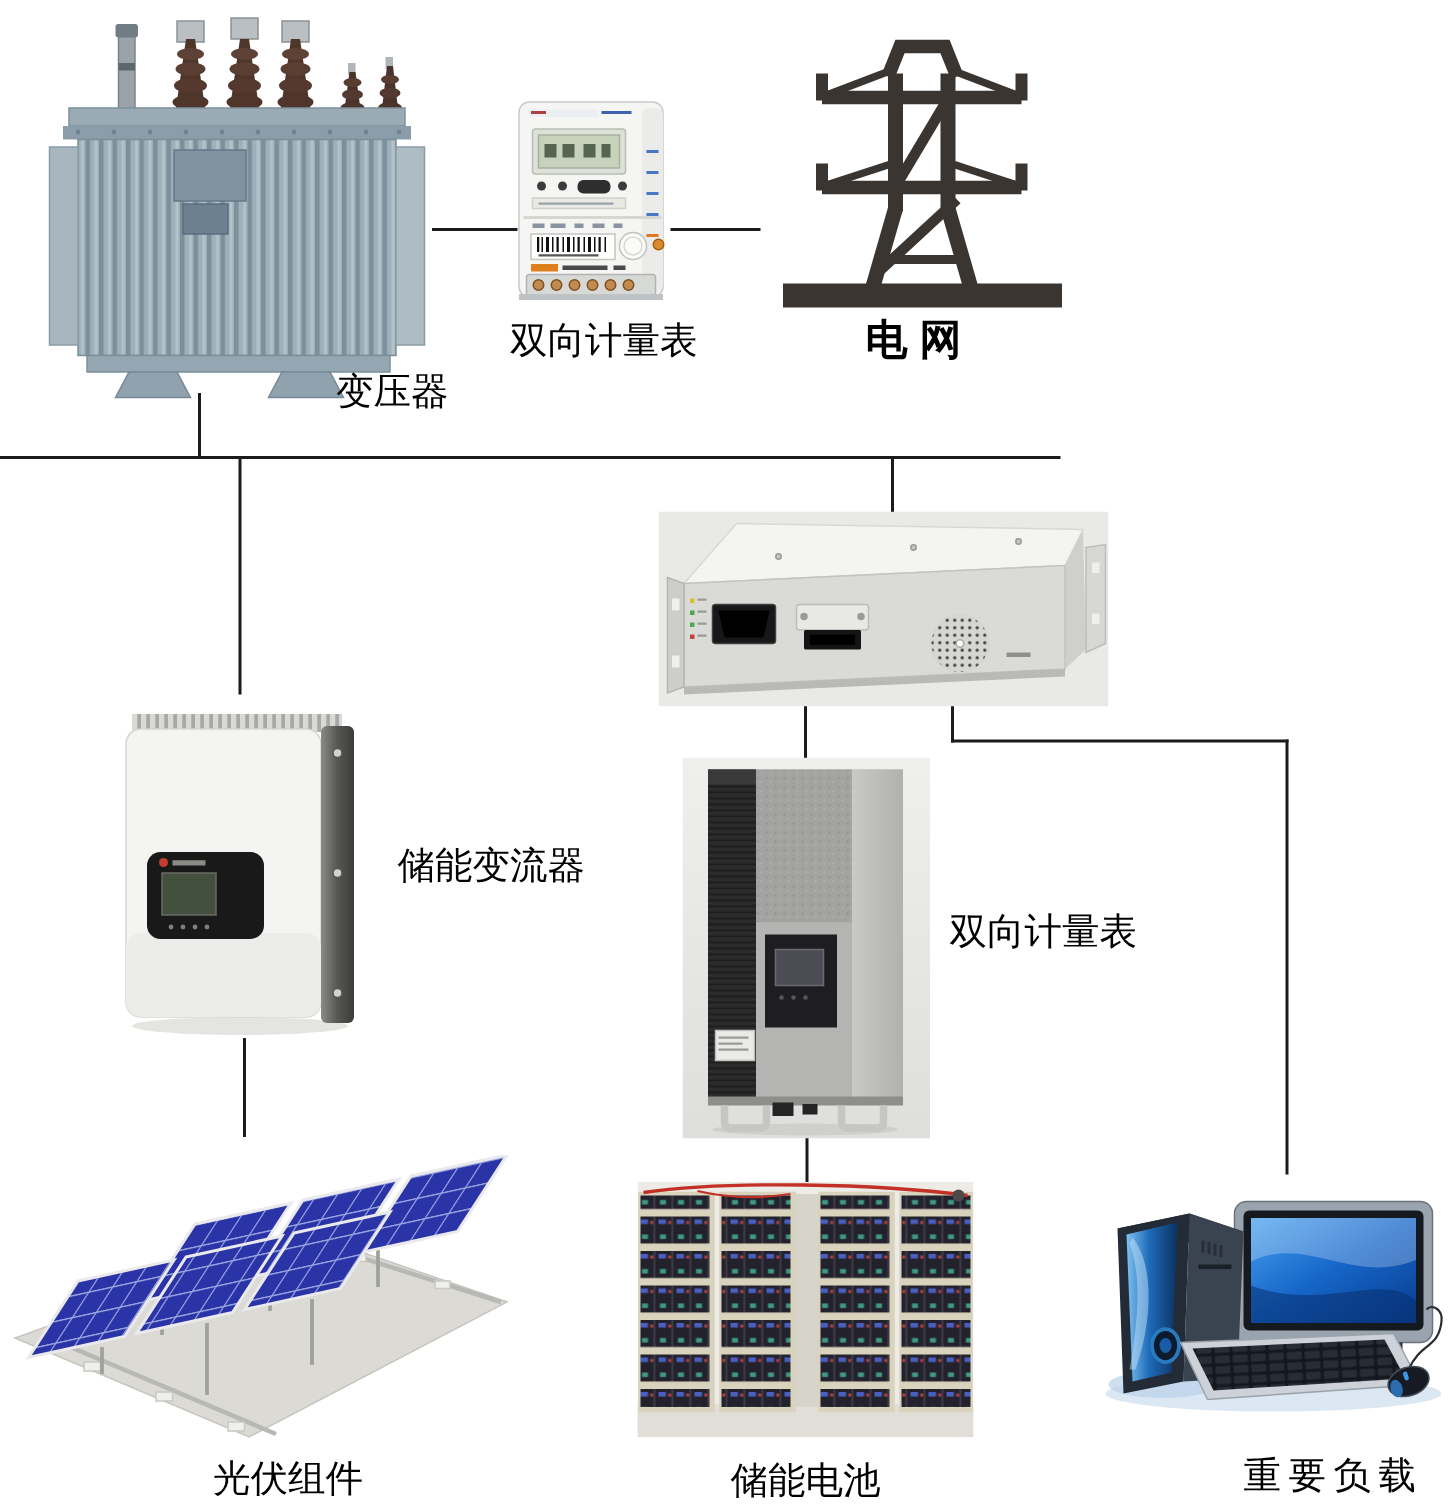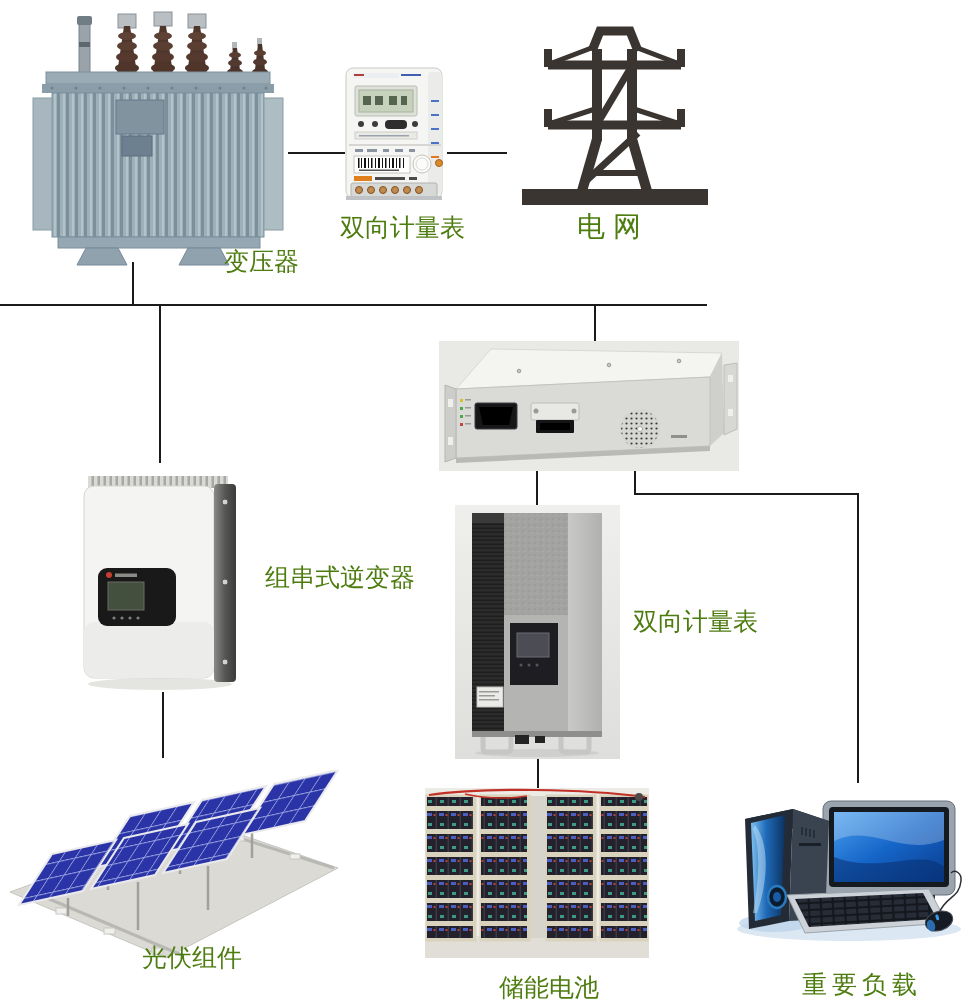--- a/index.html
+++ b/index.html
@@ -1,20 +1,20 @@
 <!DOCTYPE html>
 <html><head>
 <meta charset="utf-8">
 <style>
   html,body{margin:0;padding:0;background:#fff;}
   .canvas{position:relative;width:965px;height:1003px;background:#ffffff;overflow:hidden;
           font-family:"Liberation Serif","DejaVu Serif",serif;}
   .ln{position:absolute;background:#1b1b1b;}
-  .lbl{position:absolute;color:#4d7c0f;font-size:25px;line-height:1.1;white-space:nowrap;}
-  .lbl.sans{font-family:"Liberation Sans","DejaVu Sans",sans-serif;font-weight:normal;}
+  .lbl{position:absolute;color:#000000;font-size:25px;line-height:1.1;white-space:nowrap;}
+  .lbl.sans{font-family:"Liberation Sans","DejaVu Sans",sans-serif;font-weight:bold;}
   .fig{position:absolute;}
 </style>
 </head>
 <body>
 
 <div class="canvas">
 
   <div class="ln" style="left:288px;top:152px;width:57px;height:2px"></div>
   <div class="ln" style="left:447px;top:152px;width:60px;height:2px"></div>
   <div class="ln" style="left:132px;top:262px;width:2px;height:43px"></div>
@@ -441,19 +441,19 @@
         <ellipse cx="208" cy="126" rx="14" ry="9.5" fill="#161a22" stroke="#444c58"></ellipse>
         <ellipse cx="199" cy="128" rx="4" ry="6" fill="#2b6cb0"></ellipse>
         <rect x="206" y="119" width="3" height="6" rx="1.5" fill="#3a9ae8"></rect>
       </g>
     </g>
   </svg>
 
   <div class="lbl" style="left:224px;top:248px">变压器</div>
   <div class="lbl" style="left:340px;top:214px">双向计量表</div>
   <div class="lbl sans" style="left:577px;top:212px;font-size:28px;letter-spacing:8px">电网</div>
-  <div class="lbl" style="left:265px;top:564px">组串式逆变器</div>
+  <div class="lbl" style="left:265px;top:564px">储能变流器</div>
   <div class="lbl" style="left:633px;top:608px">双向计量表</div>
-  <div class="lbl" style="left:142px;top:944px">光伏组件</div>
-  <div class="lbl" style="left:499px;top:974px">储能电池</div>
-  <div class="lbl" style="left:802px;top:971px;letter-spacing:5px">重要负载</div>
+  <div class="lbl" style="left:142px;top:973px">光伏组件</div>
+  <div class="lbl" style="left:487px;top:974px">储能电池</div>
+  <div class="lbl" style="left:829px;top:971px;letter-spacing:5px">重要负载</div>
 
 </div>
 
 </body></html>

